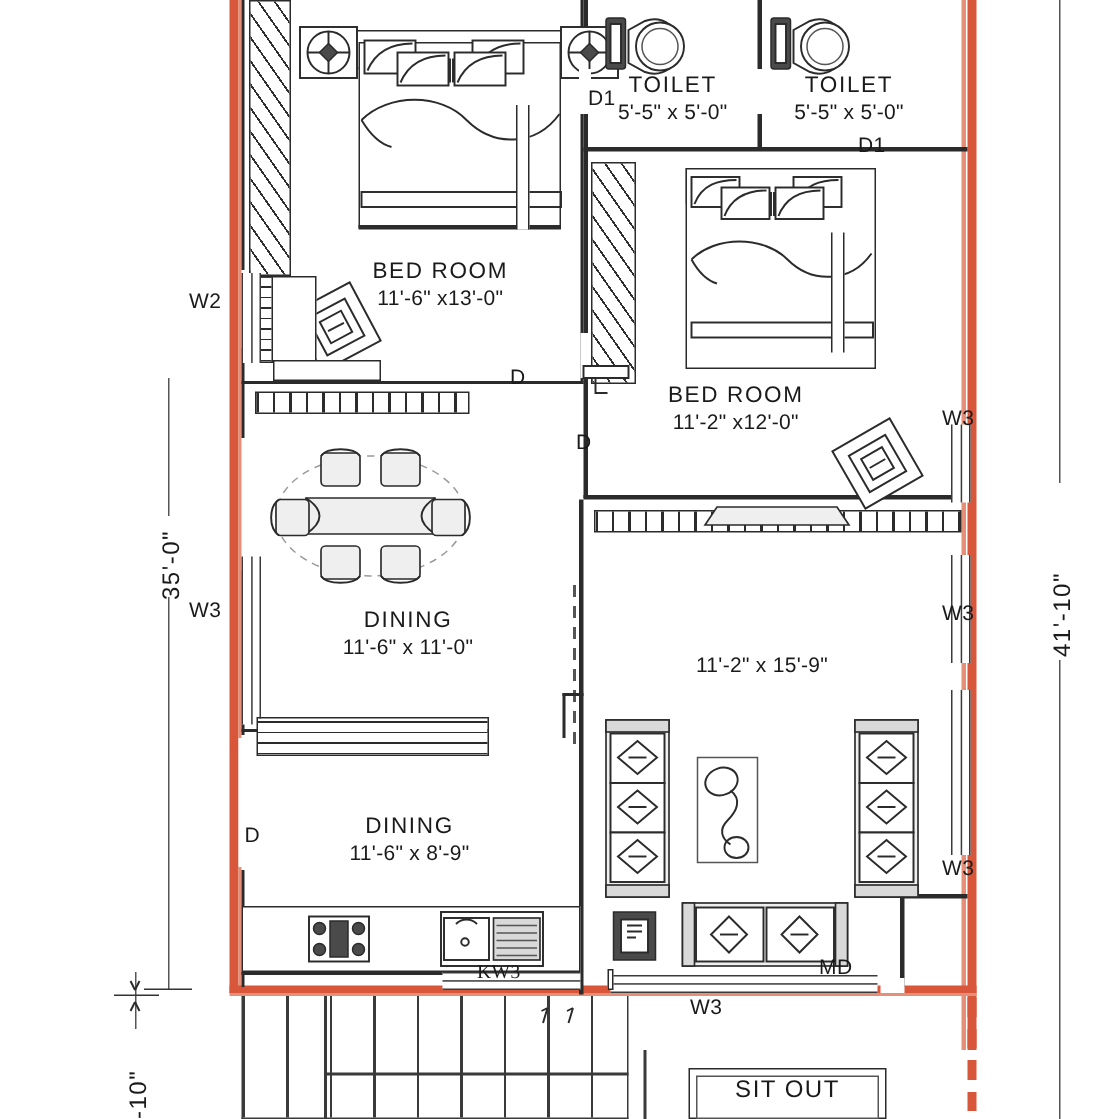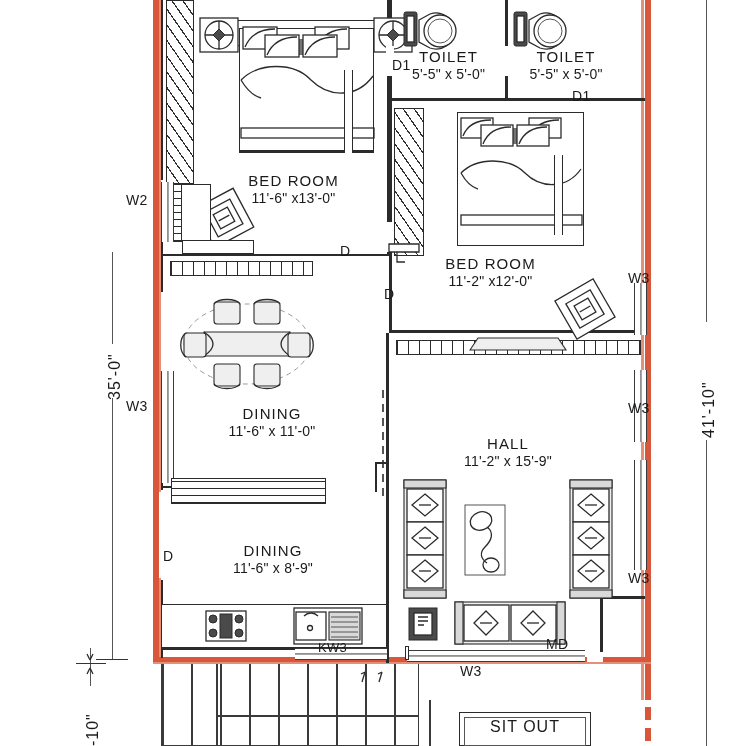--- a/index.html
+++ b/index.html
@@ -371,35 +371,34 @@
     <div class="nm">DINING</div>
     <div class="dim">11'-6" x 11'-0"</div>
   </div>
 
   <div class="room-label" style="left:183px;top:542px;width:180px;">
     <div class="nm">DINING</div>
     <div class="dim">11'-6" x 8'-9"</div>
   </div>
 
   <div class="room-label" style="left:419px;top:435px;width:178px;">
-    <div class="nm">HALL</div>
     <div class="dim">11'-2" x 15'-9"</div>
   </div>
 
   <div class="abs" style="left:464px;top:718px;width:122px;text-align:center;font-size:16px;letter-spacing:1px;">
     <span>SIT OUT</span>
   </div>
 
   <div class="tag" style="left:126px;top:192px;">W2</div>
   <div class="tag" style="left:126px;top:398px;">W3</div>
   <div class="tag" style="left:628px;top:270px;">W3</div>
   <div class="tag" style="left:628px;top:400px;">W3</div>
   <div class="tag" style="left:628px;top:570px;">W3</div>
   <div class="tag" style="left:460px;top:663px;">W3</div>
-  <div class="tag" style="left:318px;top:640px;font-size:13px;">KW3</div>
+  <div class="tag" style="left:318px;top:640px;font-size:13px;font-family:Liberation Serif, serif;">KW3</div>
   <div class="tag" style="left:392px;top:57px;">D1</div>
   <div class="tag" style="left:572px;top:88px;">D1</div>
   <div class="tag" style="left:340px;top:243px;">D</div>
   <div class="tag" style="left:384px;top:286px;">D</div>
   <div class="tag" style="left:163px;top:548px;">D</div>
   <div class="tag" style="left:546px;top:636px;">MD</div>
 
   <div class="dimline" style="left:112px;top:252px;width:1px;height:92px;"></div>
   <div class="dimline" style="left:112px;top:398px;width:1px;height:262px;"></div>
   <div class="vtxt" style="left:106px;top:400px;transform:rotate(-90deg);">35'-0"</div>

